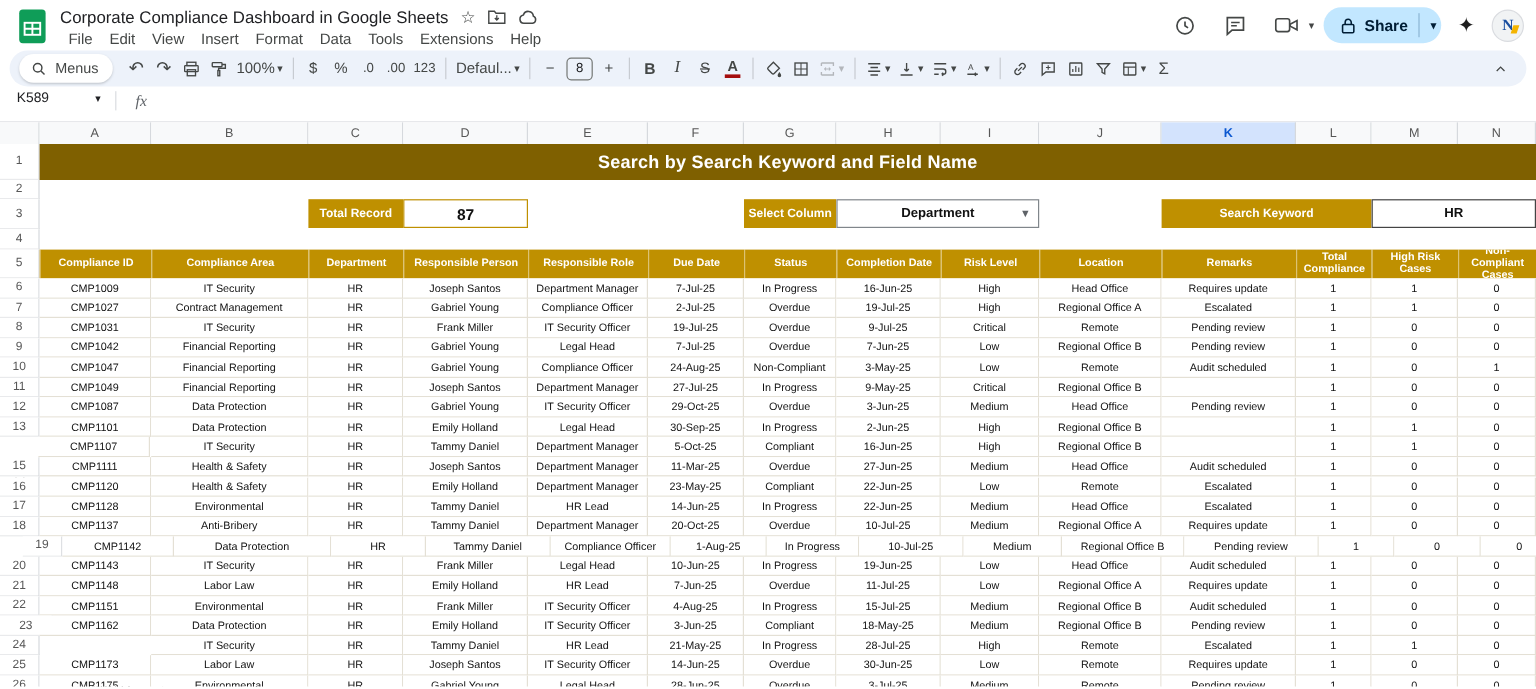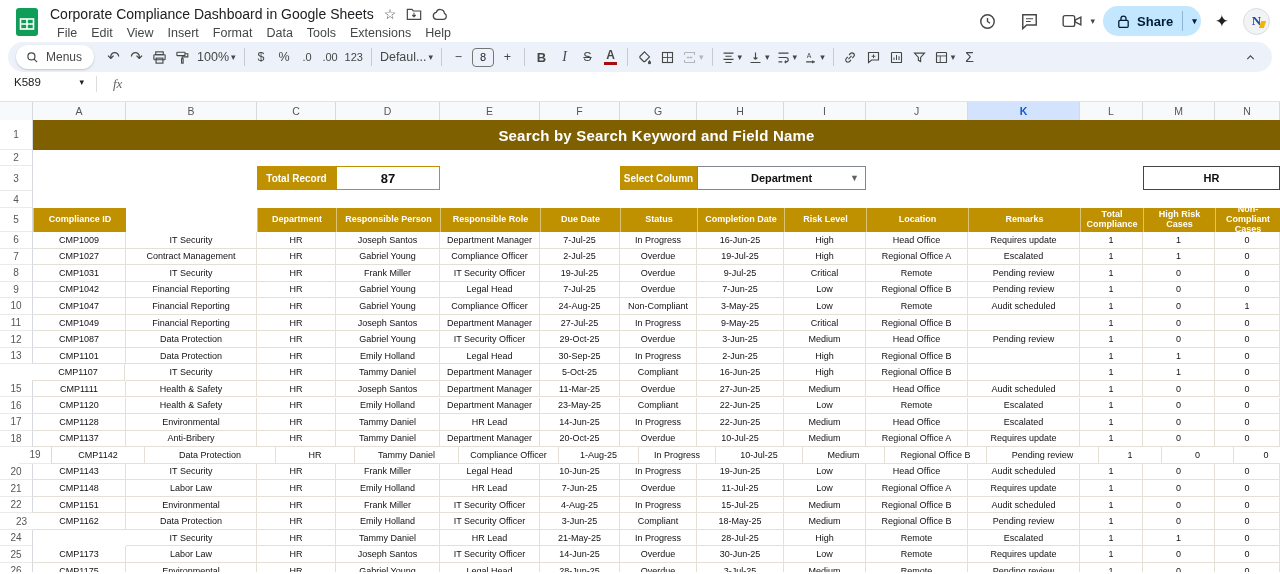--- a/index.html
+++ b/index.html
@@ -325,28 +325,30 @@
   </div>
   <div class="srow r3">
     <div class="rownum static-rn">3</div>
     <div class="lbl" style="left:257px;width:79px">Total Record</div>
     <div class="vbox" id="total-record-value">87</div>
     <div class="lbl" style="left:620px;width:77px">Select Column</div>
     <div class="vbox" id="select-column-value">
       <span>Department</span>
       <span class="dd">▼</span>
     </div>
+    <div class="lbl" style="left:968px;width:175px">Search Keyword</div>
     <div class="vbox" id="search-keyword-value">HR</div>
   </div>
   <div class="srow r4">
     <div class="rownum static-rn">4</div>
   </div>
   <div class="srow r5" id="thead-row">
     <div class="rownum static-rn">5</div>
   <div class="thcell" style="left: 33px; top: 0px; width: 93px; height: 24px; white-space: nowrap;">Compliance ID</div>
+      <div class="thcell" style="left: 126px; top: 0px; width: 131px; height: 24px; white-space: nowrap;">Compliance Area</div>
       <div class="thcell" style="left: 257px; top: 0px; width: 79px; height: 24px; white-space: nowrap;">Department</div>
       <div class="thcell" style="left: 336px; top: 0px; width: 104px; height: 24px; white-space: nowrap;">Responsible Person</div>
       <div class="thcell" style="left: 440px; top: 0px; width: 100px; height: 24px; white-space: nowrap;">Responsible Role</div>
       <div class="thcell" style="left: 540px; top: 0px; width: 80px; height: 24px; white-space: nowrap;">Due Date</div>
       <div class="thcell" style="left: 620px; top: 0px; width: 77px; height: 24px; white-space: nowrap;">Status</div>
       <div class="thcell" style="left: 697px; top: 0px; width: 87px; height: 24px; white-space: nowrap;">Completion Date</div>
       <div class="thcell" style="left: 784px; top: 0px; width: 82px; height: 24px; white-space: nowrap;">Risk Level</div>
       <div class="thcell" style="left: 866px; top: 0px; width: 102px; height: 24px; white-space: nowrap;">Location</div>
       <div class="thcell" style="left: 968px; top: 0px; width: 112px; height: 24px; white-space: nowrap;">Remarks</div>
       <div class="thcell" style="left: 1080px; top: 0px; width: 63px; height: 24px; white-space: normal;">Total Compliance</div>

